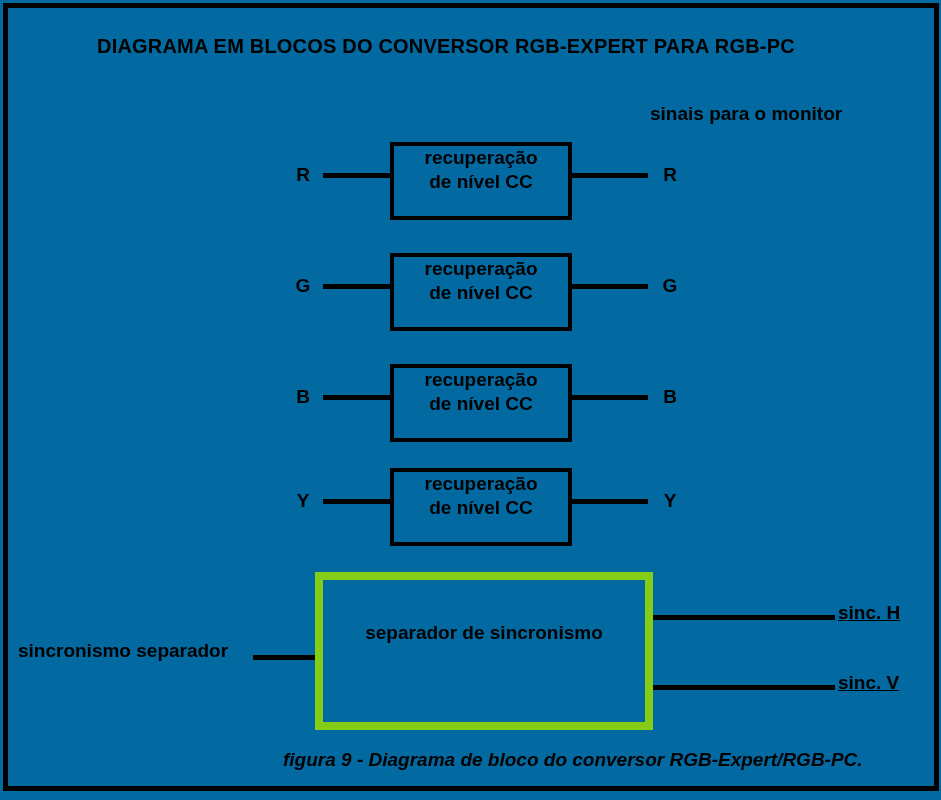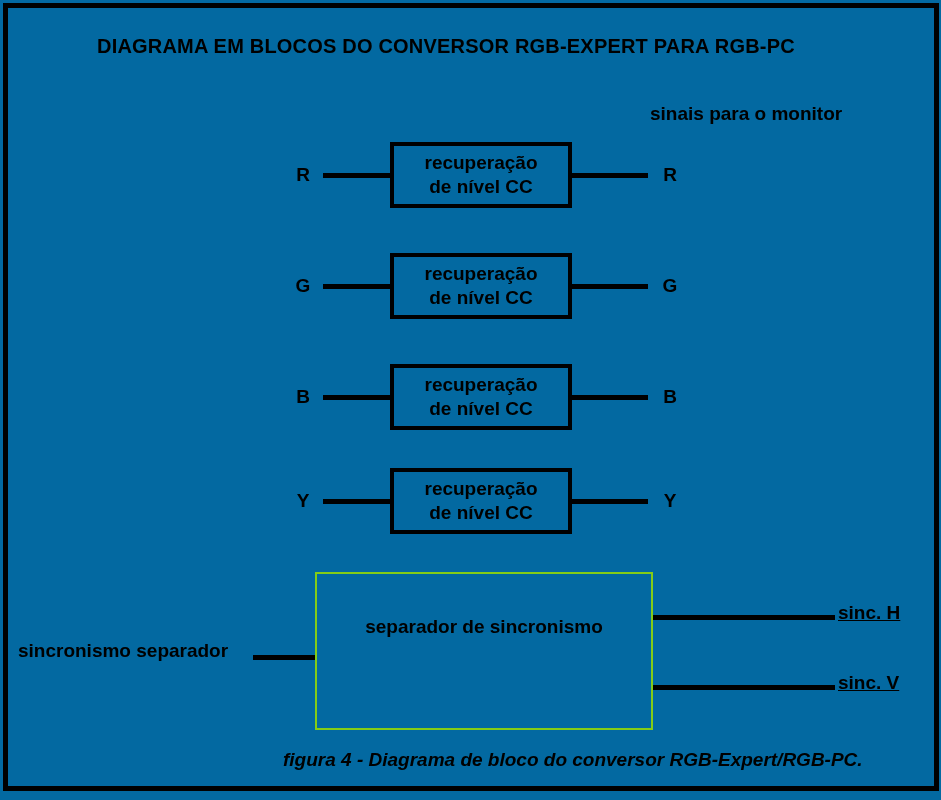--- a/index.html
+++ b/index.html
@@ -65,39 +65,39 @@
     height: 5px;
     background: #000000;
   }
   .channel-row .left-wire  { left: 323px; top: 31px; width: 67px; }
   .channel-row .right-wire { left: 572px; top: 31px; width: 76px; }
   .block {
     position: absolute;
     left: 390px;
     top: 0;
     width: 182px;
-    height: 66px;
+    height: 78px;
     border: 4px solid #000000;
     box-sizing: border-box;
     display: flex;
     flex-direction: column;
     align-items: center;
-    justify-content: center;
+    justify-content: flex-start;
     font-size: 19px;
     font-weight: bold;
     line-height: 24px;
     text-align: center;
   }
   .sync-block {
     position: absolute;
     left: 315px;
     top: 572px;
     width: 338px;
     height: 158px;
-    border: 2px solid #84cc16;
+    border: 8px solid #84cc16;
     box-sizing: border-box;
   }
   .sync-block-label {
     position: absolute;
     left: 0;
     top: 42px;
     width: 100%;
     text-align: center;
     font-size: 19px;
     font-weight: bold;
@@ -193,15 +193,15 @@
 
   <div class="sync-block">
     <div class="sync-block-label">separador de sincronismo</div>
   </div>
 
   <span class="wire sync-h-wire"></span>
   <span class="wire sync-v-wire"></span>
   <div class="sync-out-label h">sinc. H</div>
   <div class="sync-out-label v">sinc. V</div>
 
-  <div class="caption">figura 4 - Diagrama de bloco do conversor RGB-Expert/RGB-PC.</div>
+  <div class="caption">figura 9 - Diagrama de bloco do conversor RGB-Expert/RGB-PC.</div>
 
 </div>
 
 </body></html>

